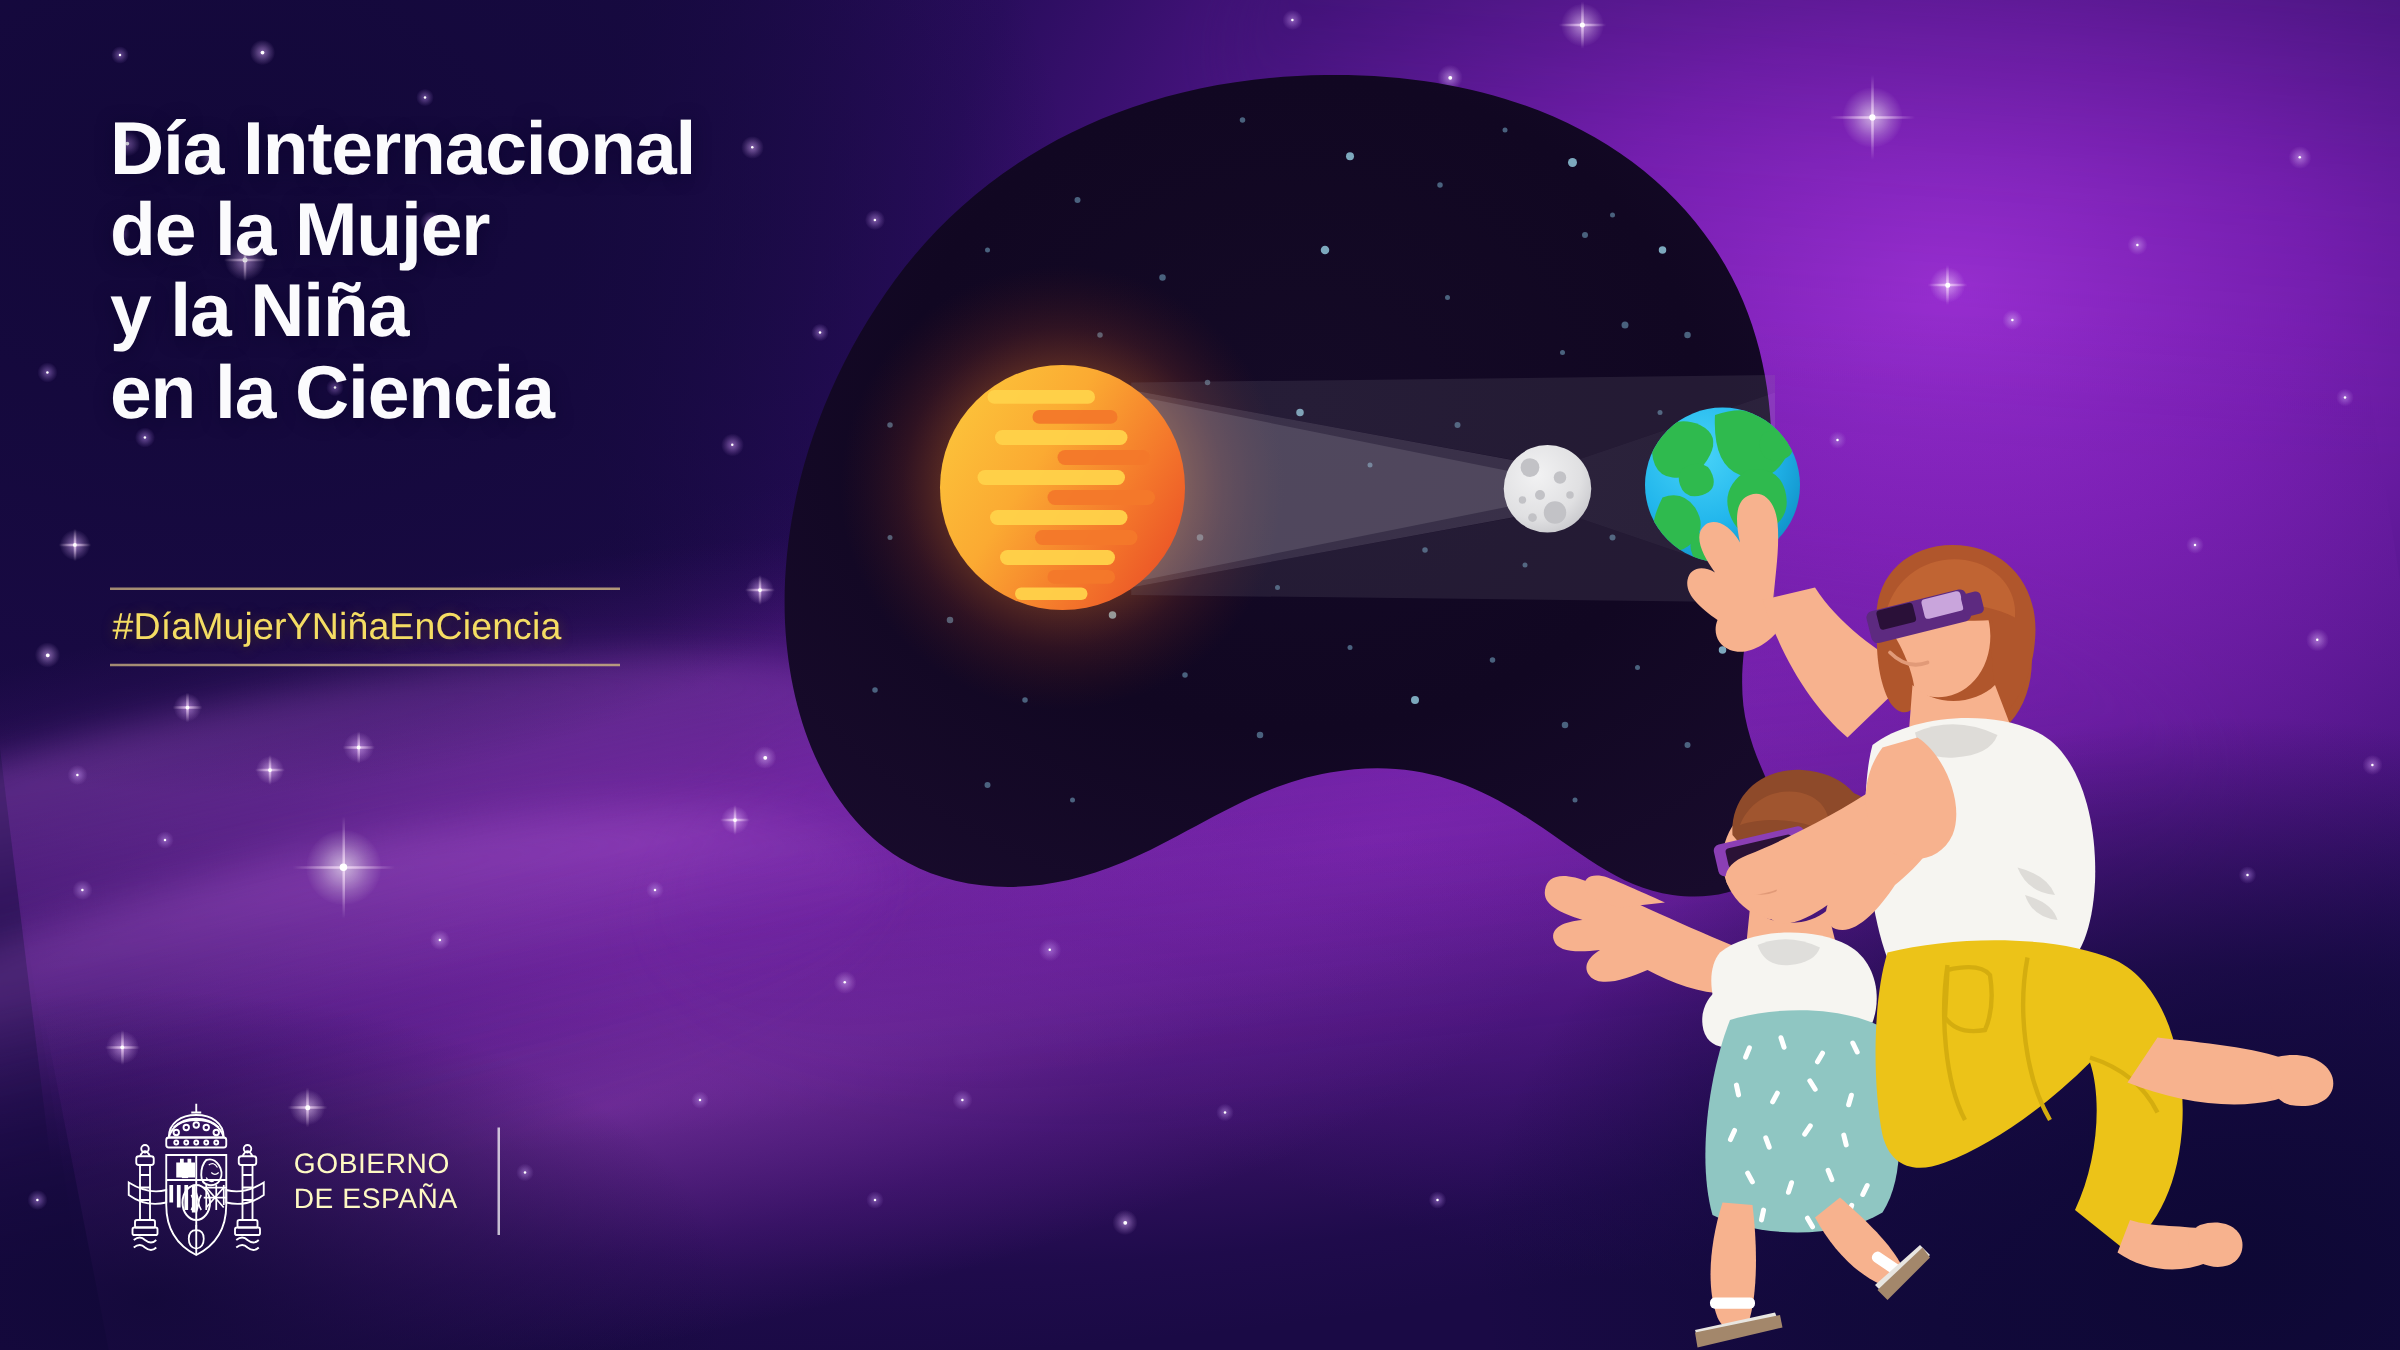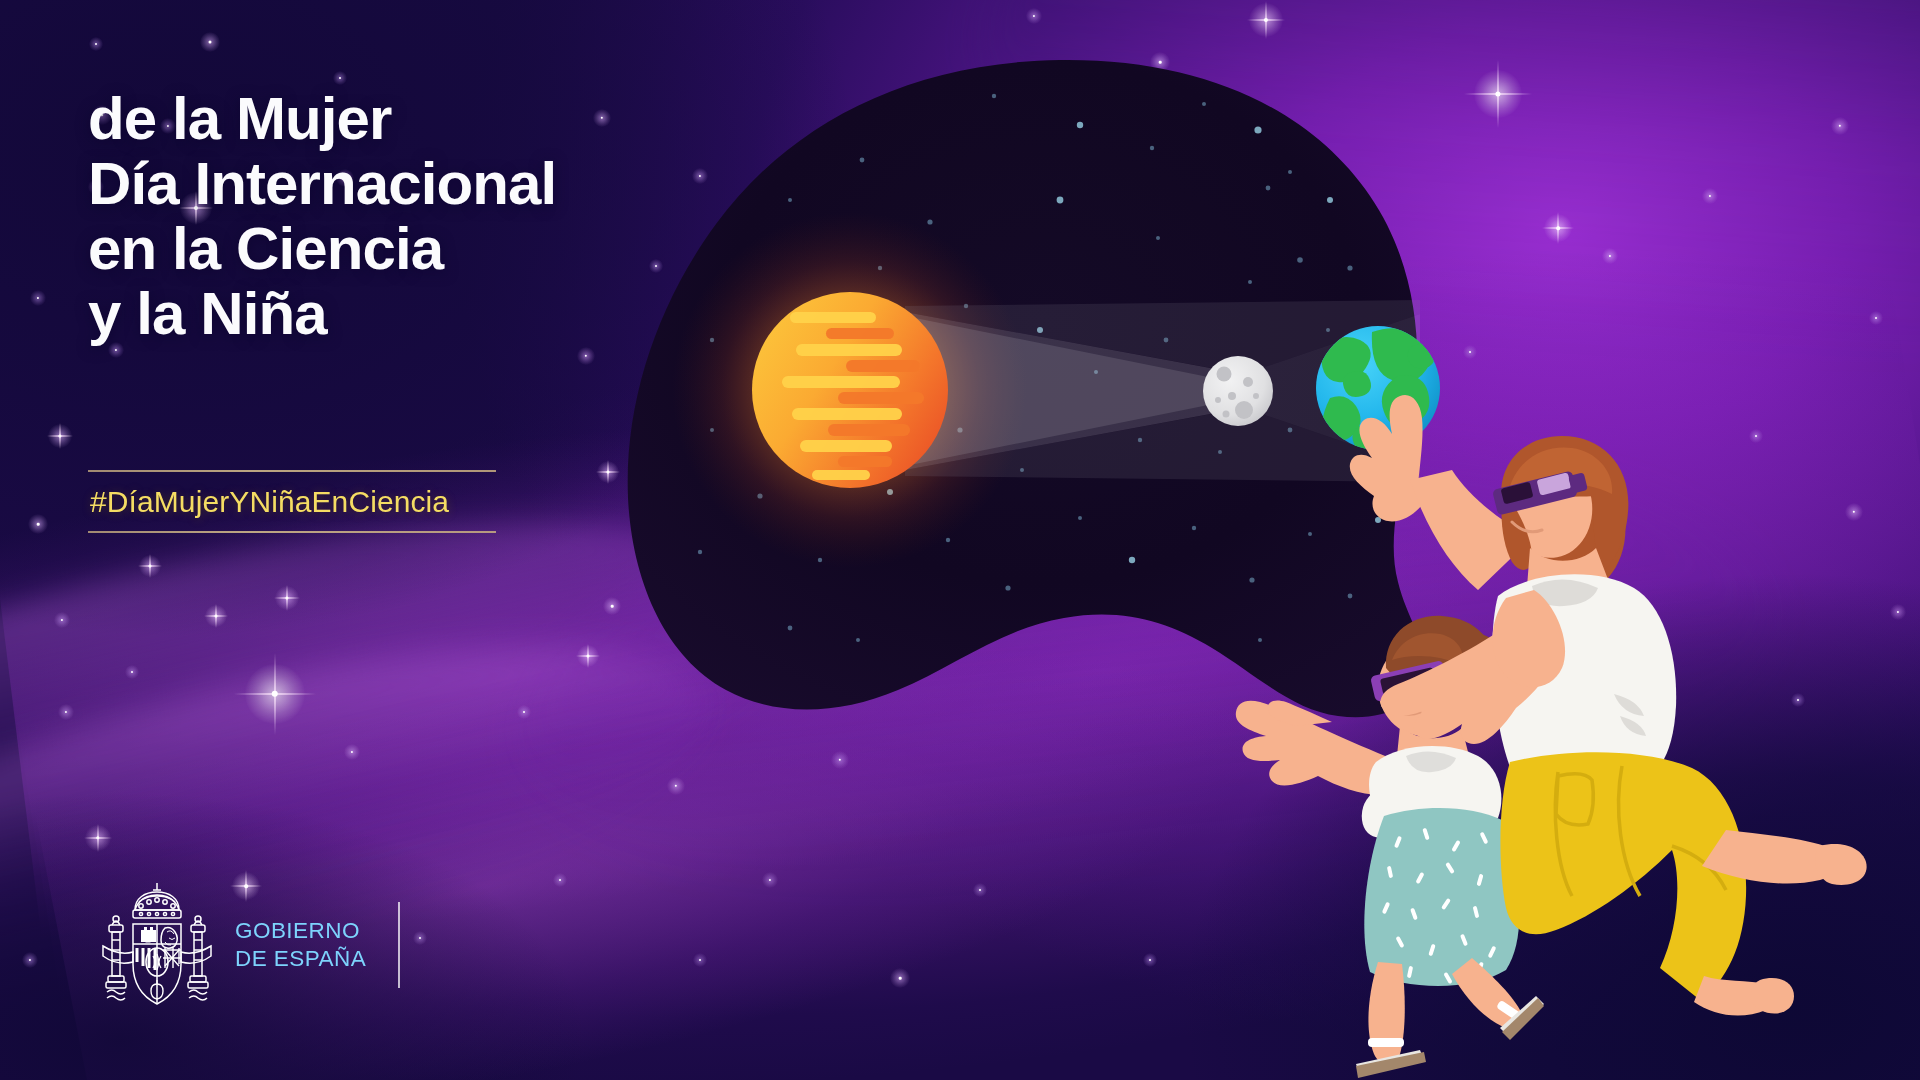--- a/index.html
+++ b/index.html
@@ -119,21 +119,21 @@
   #logo-lockup {
     position: absolute;
     left: 95px; top: 880px;
     display: flex;
     align-items: center;
     height: 130px;
   }
   #coat-of-arms { width: 124px; height: 130px; flex: 0 0 auto; }
   #gob-text {
     margin-left: 16px;
-    color: #7dd3fc;
+    color: #fef9c3;
     font-size: 22.5px;
     line-height: 1.23;
     font-weight: 400;
     letter-spacing: 0.45px;
     white-space: nowrap;
   }
   #logo-divider {
     width: 1.6px;
     height: 86px;
     background: rgba(255,255,255,0.72);
@@ -721,24 +721,24 @@
         <path d="M1694 1002 C1714 1016 1742 1020 1766 1010 C1782 1004 1784 988 1768 984 C1748 980 1722 982 1704 976 Z" fill="#f7b28e"></path>
 
         <path d="M1702 866 C1742 882 1786 888 1820 880 C1842 874 1848 856 1830 848 C1806 838 1760 834 1726 830 Z" fill="#f7b28e"></path>
         <path d="M1820 846 C1842 840 1862 848 1866 862 C1870 878 1854 888 1832 884 C1816 880 1810 856 1820 846 Z" fill="#f7b28e"></path>
         <path d="M1760 980 C1778 974 1794 982 1794 996 C1794 1012 1776 1018 1760 1010 C1748 1004 1748 986 1760 980 Z" fill="#f7b28e"></path>
       </g>
     </svg>
   </div>
 
   <h1 id="headline">
+    <span class="ln">Día Internacional</span>
     <span class="ln">de la Mujer</span>
-    <span class="ln">Día Internacional</span>
+    <span class="ln">y la Niña</span>
     <span class="ln">en la Ciencia</span>
-    <span class="ln">y la Niña</span>
   </h1>
 
   <div id="hashtag-block">
     <div class="rule"></div>
     <div id="hashtag">#DíaMujerYNiñaEnCiencia</div>
     <div class="rule"></div>
   </div>
 
   <div id="logo-lockup">
 

